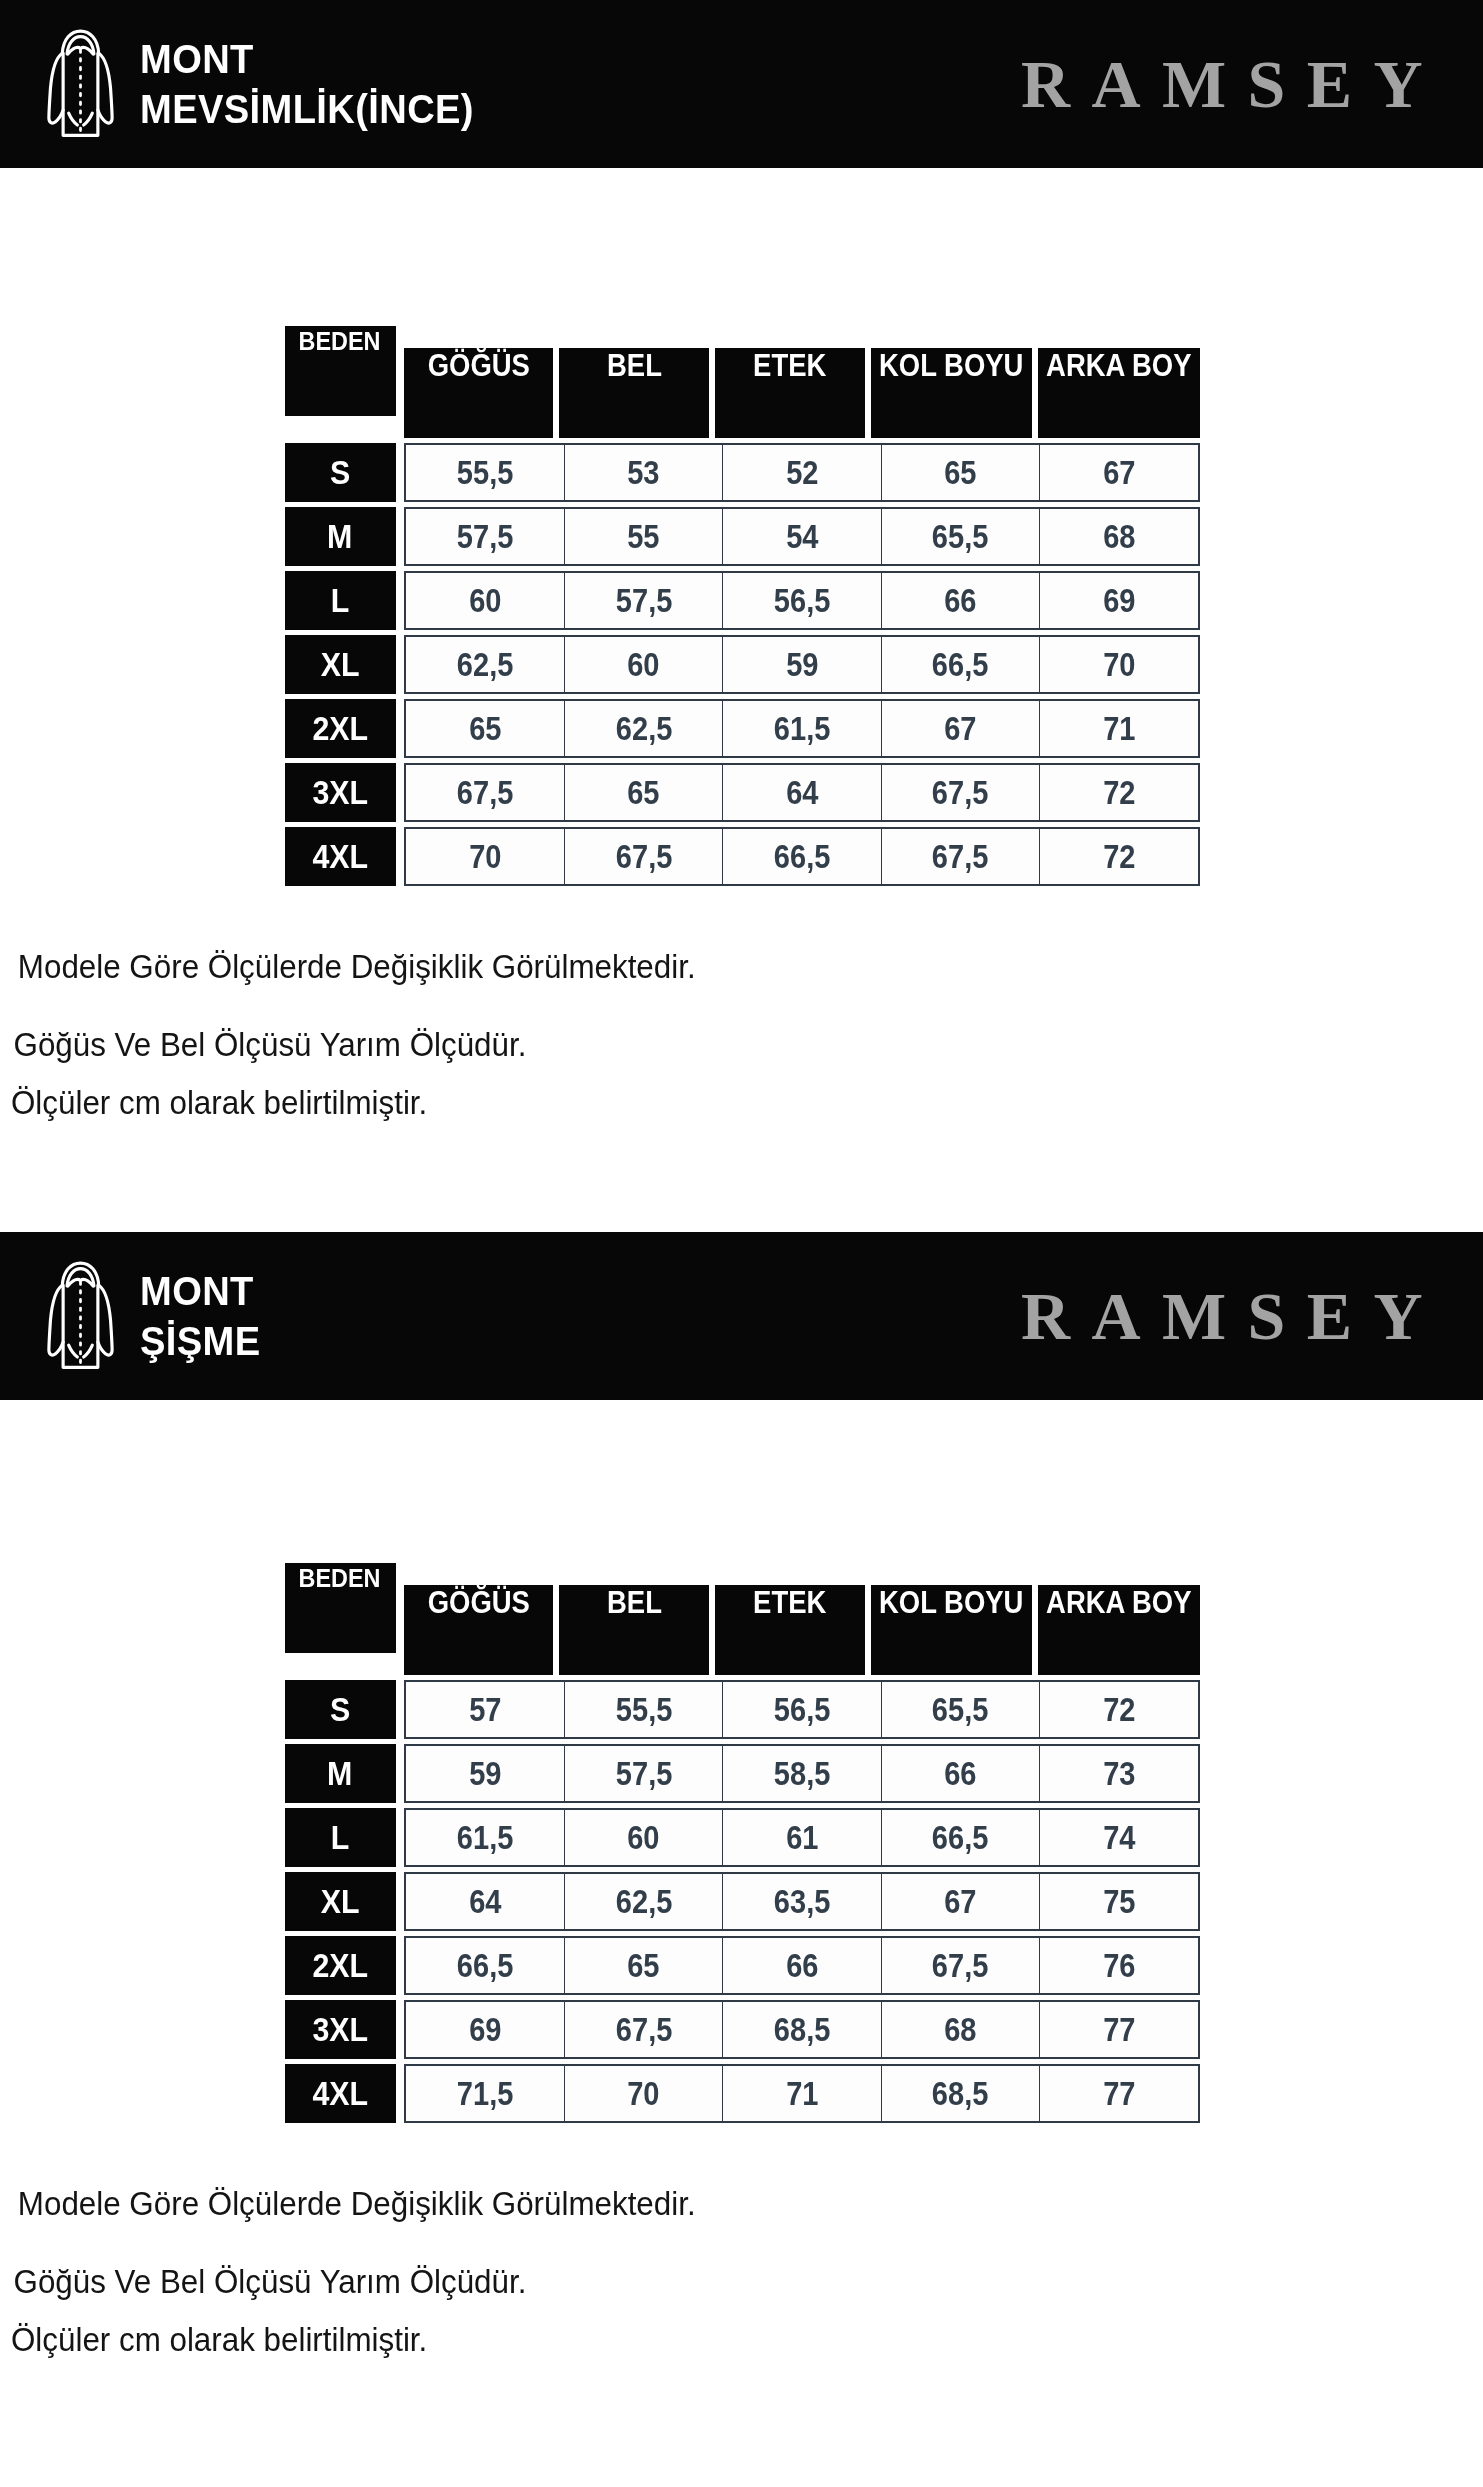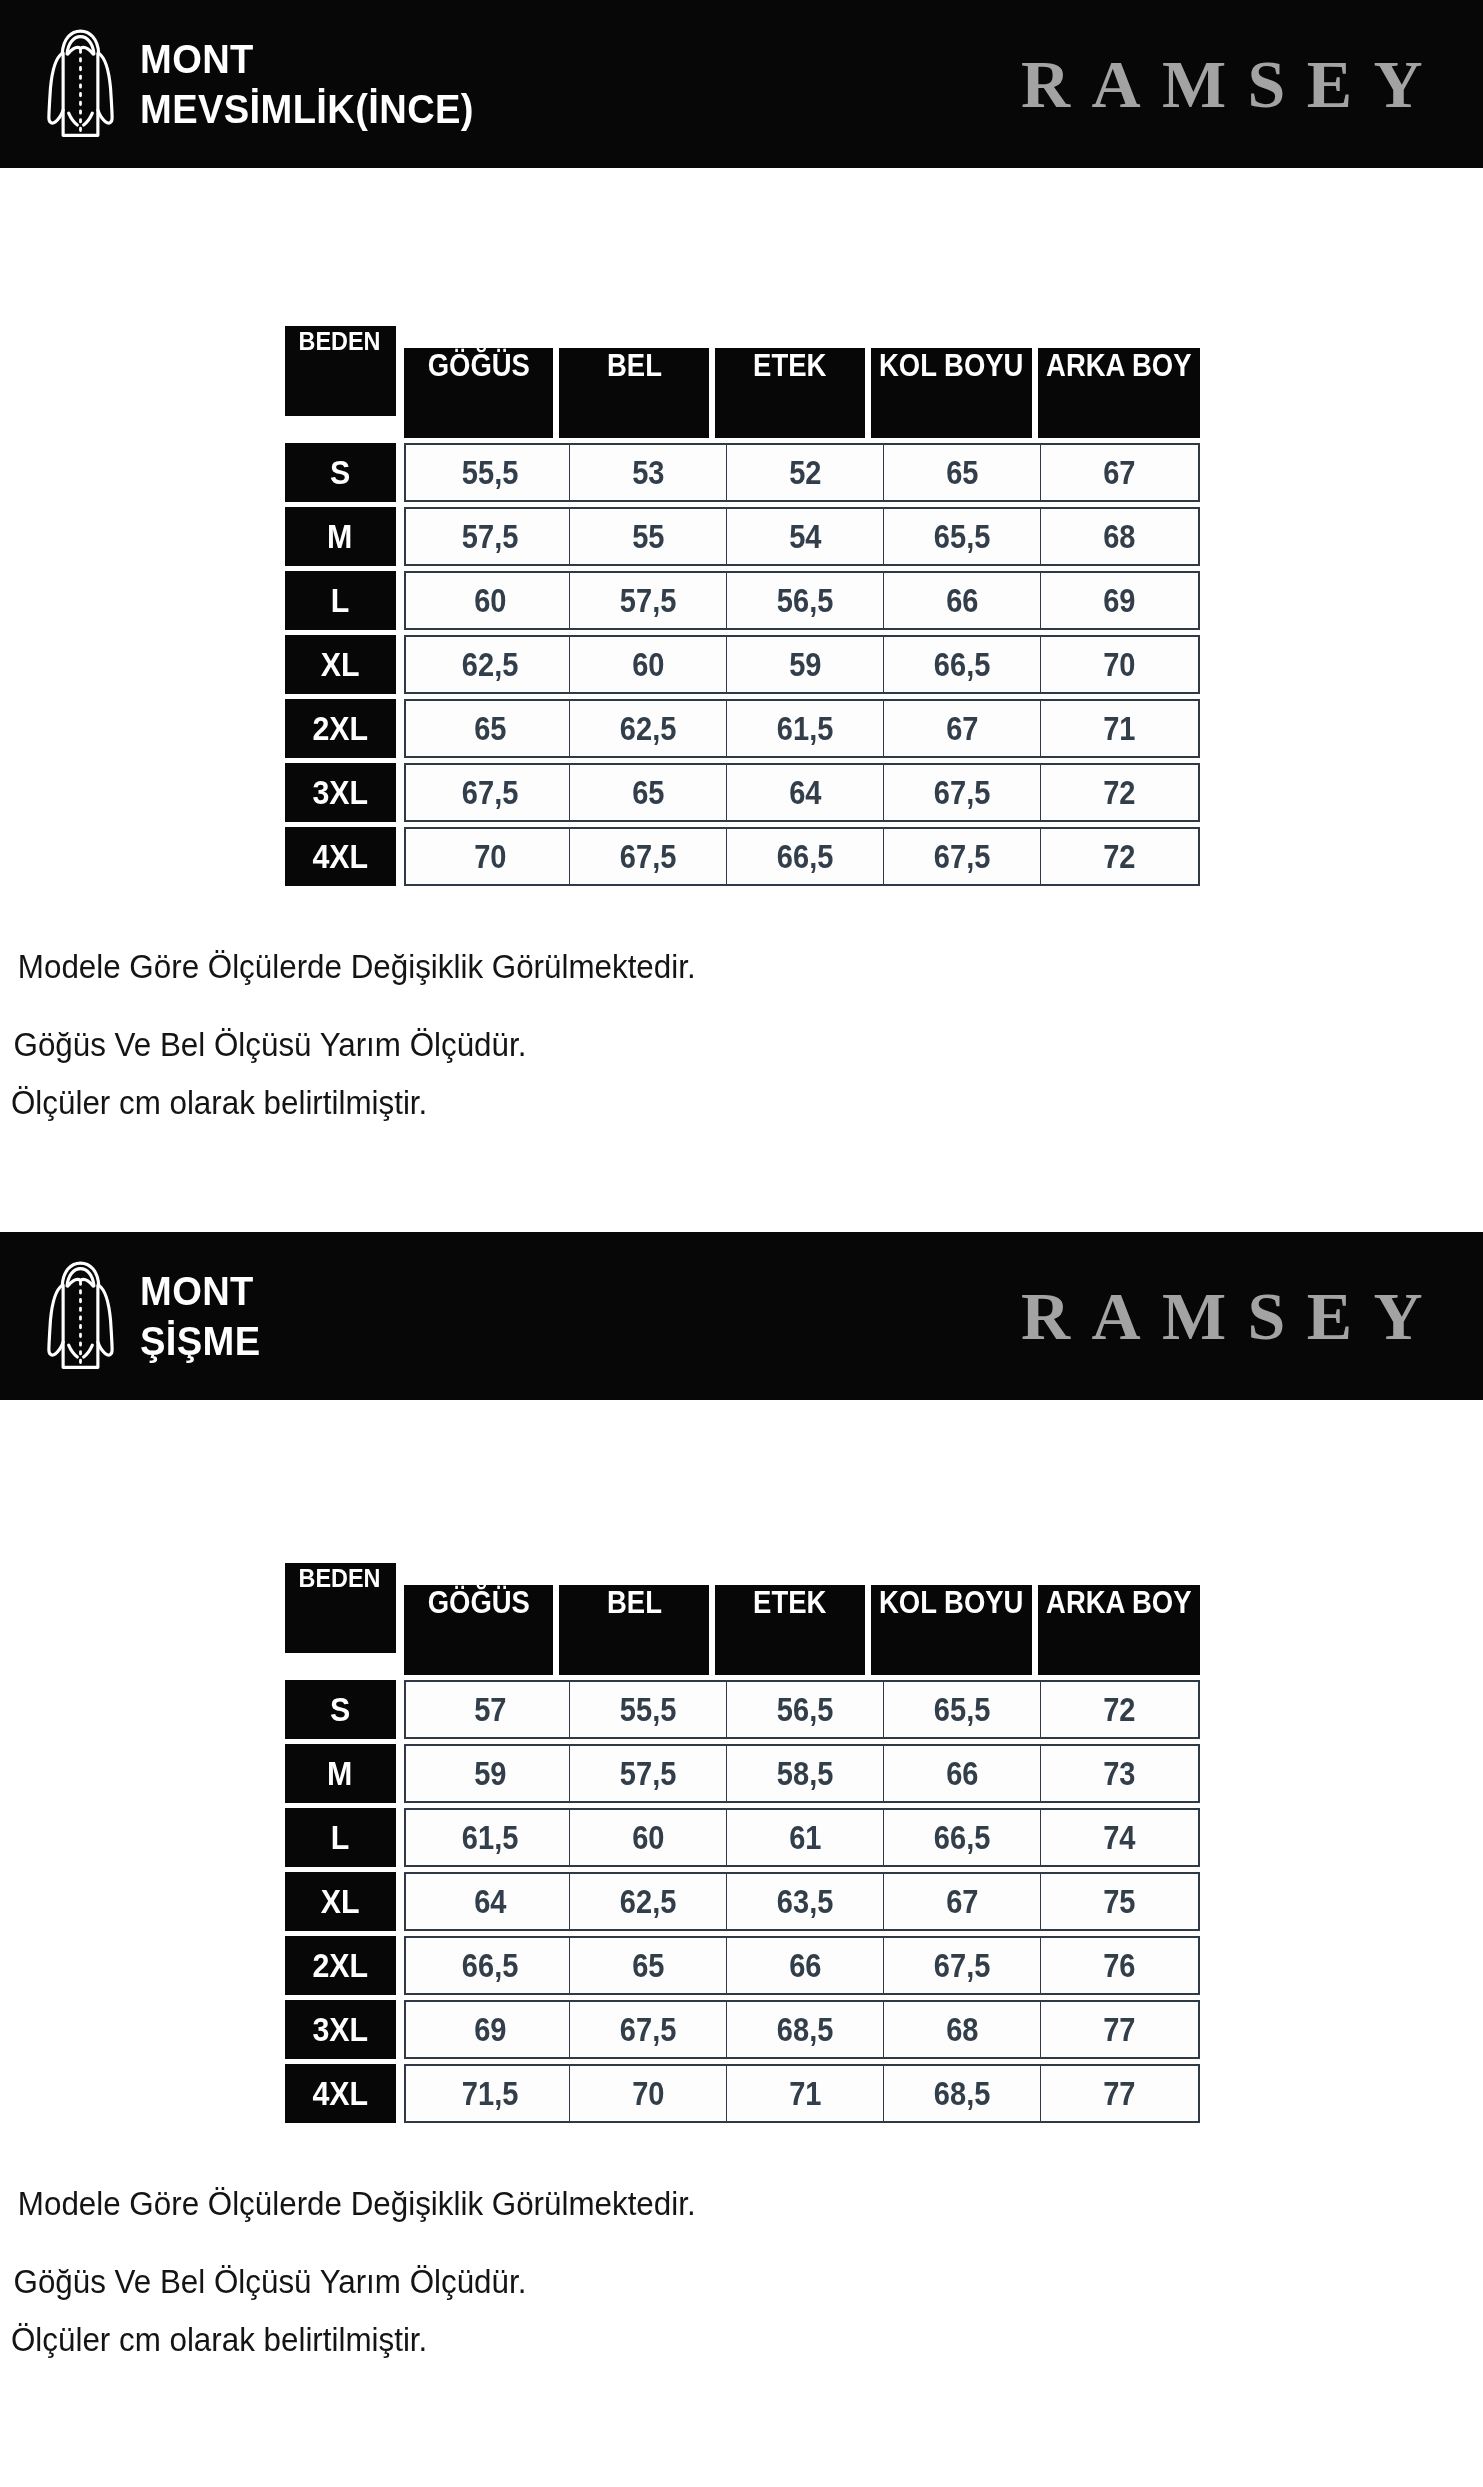--- a/index.html
+++ b/index.html
@@ -63,21 +63,21 @@
     display:flex; align-items:center; justify-content:center;
     height:59px;
   }
   .size-cell span {
     font-weight:bold; font-size:33px;
     display:inline-block; transform:scaleX(0.92);
   }
   .row-data {
     display:grid; grid-template-columns:repeat(5,1fr);
     border:2.5px solid #2f3a46; box-sizing:border-box;
-    height:59px; background:#fdfdfd;padding-left:6px;
+    height:59px; background:#fdfdfd;
   }
   .data-cell {
     display:flex; align-items:center; justify-content:center;
     border-left:1.6px solid #2f3a46;
   }
   .data-cell:first-child { border-left:none; }
   .data-cell span {
     color:#333e4b; font-weight:bold; font-size:33px;
     display:inline-block; transform:scaleX(0.88);
   }

